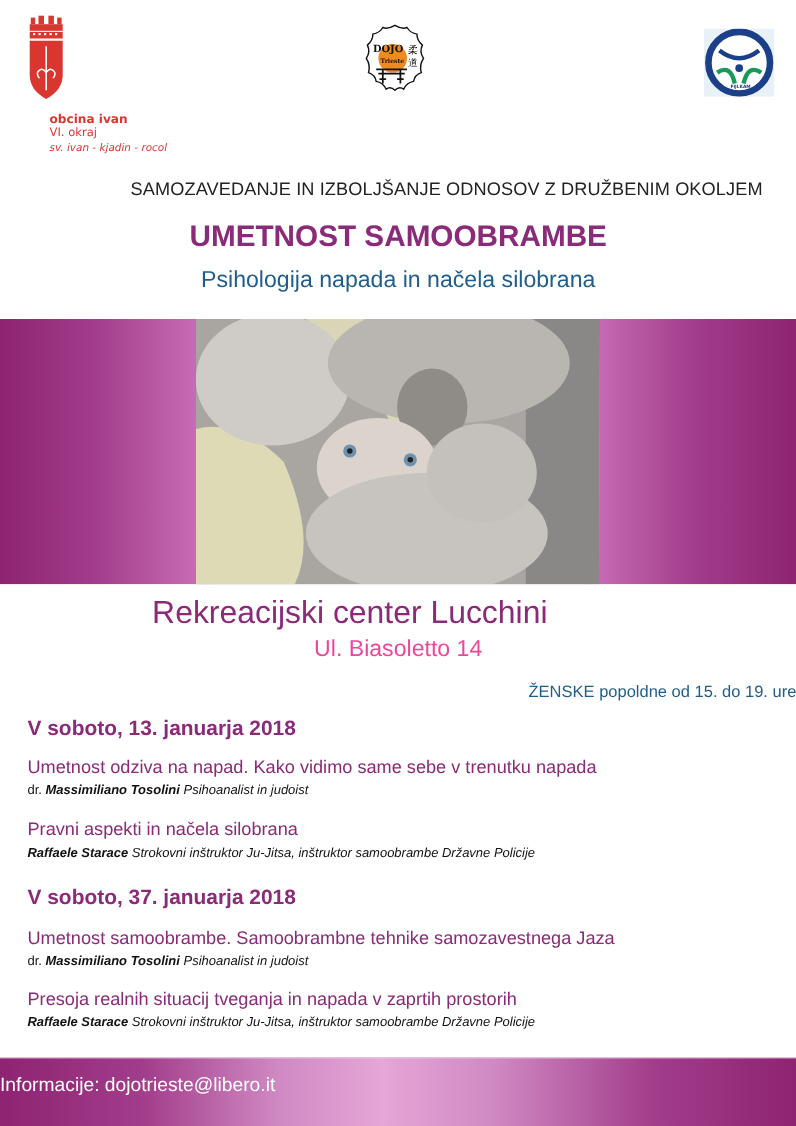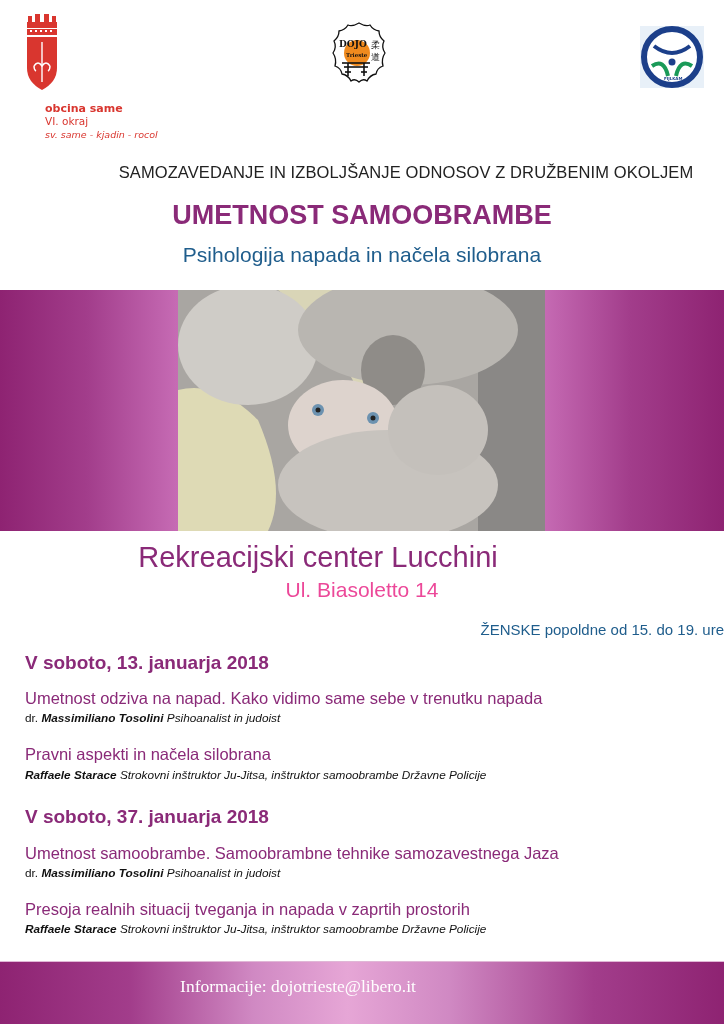--- a/index.html
+++ b/index.html
@@ -46,22 +46,22 @@
   .day { left: 25px; font-size: 19px; font-weight: bold; color: #8a2a78; font-family: "Liberation Sans", sans-serif; }
   .talk { left: 25px; font-size: 16.5px; color: #8a2a78; font-family: "Liberation Sans", sans-serif; white-space: nowrap; }
   .speaker { left: 25px; font-size: 11.8px; color: #111; font-family: "Liberation Sans", sans-serif; white-space: nowrap; }
   .speaker .name { font-weight: bold; font-style: italic; }
   .speaker .role { font-style: italic; }
 
   
   .footer { left: 0; top: 961px; width: 724px; height: 63px;
     background: linear-gradient(to right, #8e2372 0%, #a23d8b 18%, #d089c3 35%, #e6a6d6 48%, #d089c3 62%, #a23d8b 82%, #8e2372 100%);
     border-top: 1px solid #e0b7d6; }
-  .footer-text { left: 0; width: 596px; top: 976px; text-align: center;
-    font-size: 17.5px; color: #ffffff; font-family: Liberation Serif, serif; }
+  .footer-text { left: 0; width: 596px; top: 976px; text-align: left;
+    font-size: 17.5px; color: #ffffff; font-family: Liberation Sans, sans-serif; }
 </style>
 </head>
 <body>
 
 <div class="abs crest">
   <svg width="32" height="76" viewBox="0 0 32 76">
     <g fill="#d9362f">
       <rect x="2" y="2" width="4" height="6"></rect>
         <rect x="9" y="0" width="5" height="8"></rect>
       <rect x="18" y="0" width="5" height="8"></rect>
@@ -79,23 +79,23 @@
     <g fill="#fff">
       <rect x="4" y="16" width="2" height="2"></rect>
         <rect x="9" y="16" width="2" height="2"></rect>
       <rect x="14" y="16" width="2" height="2"></rect>
         <rect x="19" y="16" width="2" height="2"></rect>
       <rect x="24" y="16" width="2" height="2"></rect>
     </g>
   </svg>
 </div>
 <div class="abs mun-text">
-  <div class="mun-name">obcina same</div>
+  <div class="mun-name">obcina ivan</div>
   <div class="mun-district">VI. okraj</div>
-  <div class="mun-places">sv. same - kjadin - rocol</div>
+  <div class="mun-places">sv. ivan - kjadin - rocol</div>
 </div>
 
 <div class="abs dojo-logo">
   <svg width="58" height="72" viewBox="0 0 58 72">
     <path d="M29 3 Q36 7 40 5 Q43 10 49 11 Q49 17 54 21 Q51 27 55 33 Q51 39 53 46 Q47 48 46 54 Q40 55 37 61 Q33 58 29 62 Q25 58 21 61 Q18 55 12 54 Q11 48 5 46 Q7 39 3 33 Q7 27 4 21 Q9 17 9 11 Q15 10 18 5 Q22 7 29 3 Z" fill="#fff" stroke="#111" stroke-width="1.3"></path>
     <circle cx="27" cy="33" r="13" fill="#ef8a1e"></circle>
     <text x="9" y="27" font-size="9" font-weight="bold" font-family="DejaVu Serif, serif" fill="#111">DOJO</text>
     <text x="16" y="37" font-size="5.5" font-weight="bold" font-family="DejaVu Serif, serif" fill="#111">Trieste</text>
     <text x="41" y="28" font-size="9" fill="#111" font-family="DejaVu Sans, sans-serif">柔</text>
     <text x="41" y="40" font-size="9" fill="#111" font-family="DejaVu Sans, sans-serif">道</text>

